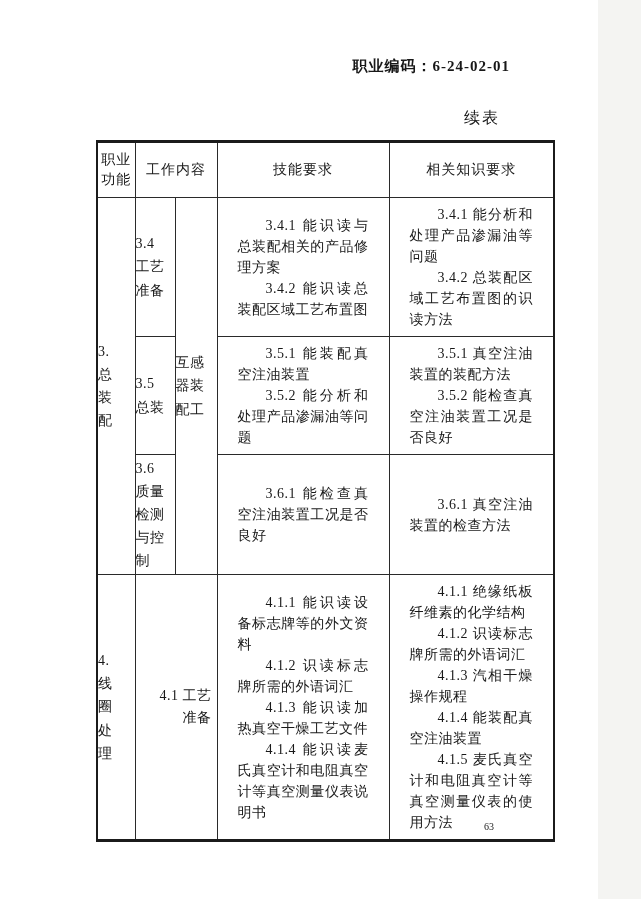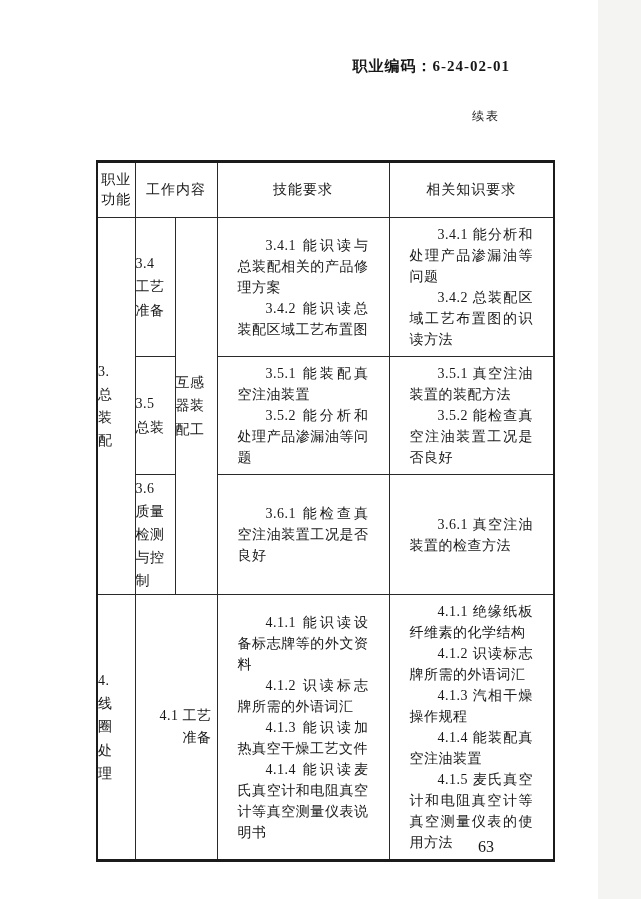--- a/index.html
+++ b/index.html
@@ -18,33 +18,32 @@
   .occupation-code {
     position: absolute;
     top: 57px; right: 88px;
     font-size: 15px;
     letter-spacing: 1px;
     font-weight: bold;
   }
   .continued-label {
     position: absolute;
     top: 108px; right: 98px;
-    font-size: 12px;
+    font-size: 16px;
     letter-spacing: 2px;
   }
   table.std-table {
     position: absolute;
     top: 140px; left: 96px;
     width: 457px;
     border-collapse: collapse;
     table-layout: fixed;
     border: 2px solid #1b1b1b;
     border-top-width: 3px;
     border-bottom-width: 3px;
-    margin-top: 20px;
   }
   table.std-table th, table.std-table td {
     border: 1px solid #2a2a2a;
     vertical-align: middle;
     font-size: 14px;
     font-weight: normal;
   }
   th.hdr { text-align: center; font-size: 15px; letter-spacing: 1px; line-height: 1.4; padding: 2px; }
   .v-lines {
     white-space: pre-line;
@@ -64,22 +63,22 @@
   }
   td.task-merged { padding: 4px 5px; }
   .task-para {
     text-indent: 1.2em;
     text-align: right;
     line-height: 22px;
     letter-spacing: 0.5px;
   }
   .page-number {
     position: absolute;
-    top: 838px; right: 104px;
-    font-size: 16px;
+    top: 821px; right: 104px;
+    font-size: 10px;
   }
 </style>
 </head>
 <body>
 
 <div class="page">
 
   <div class="occupation-code">职业编码：6-24-02-01</div>
 
   <div class="continued-label">续表</div>

